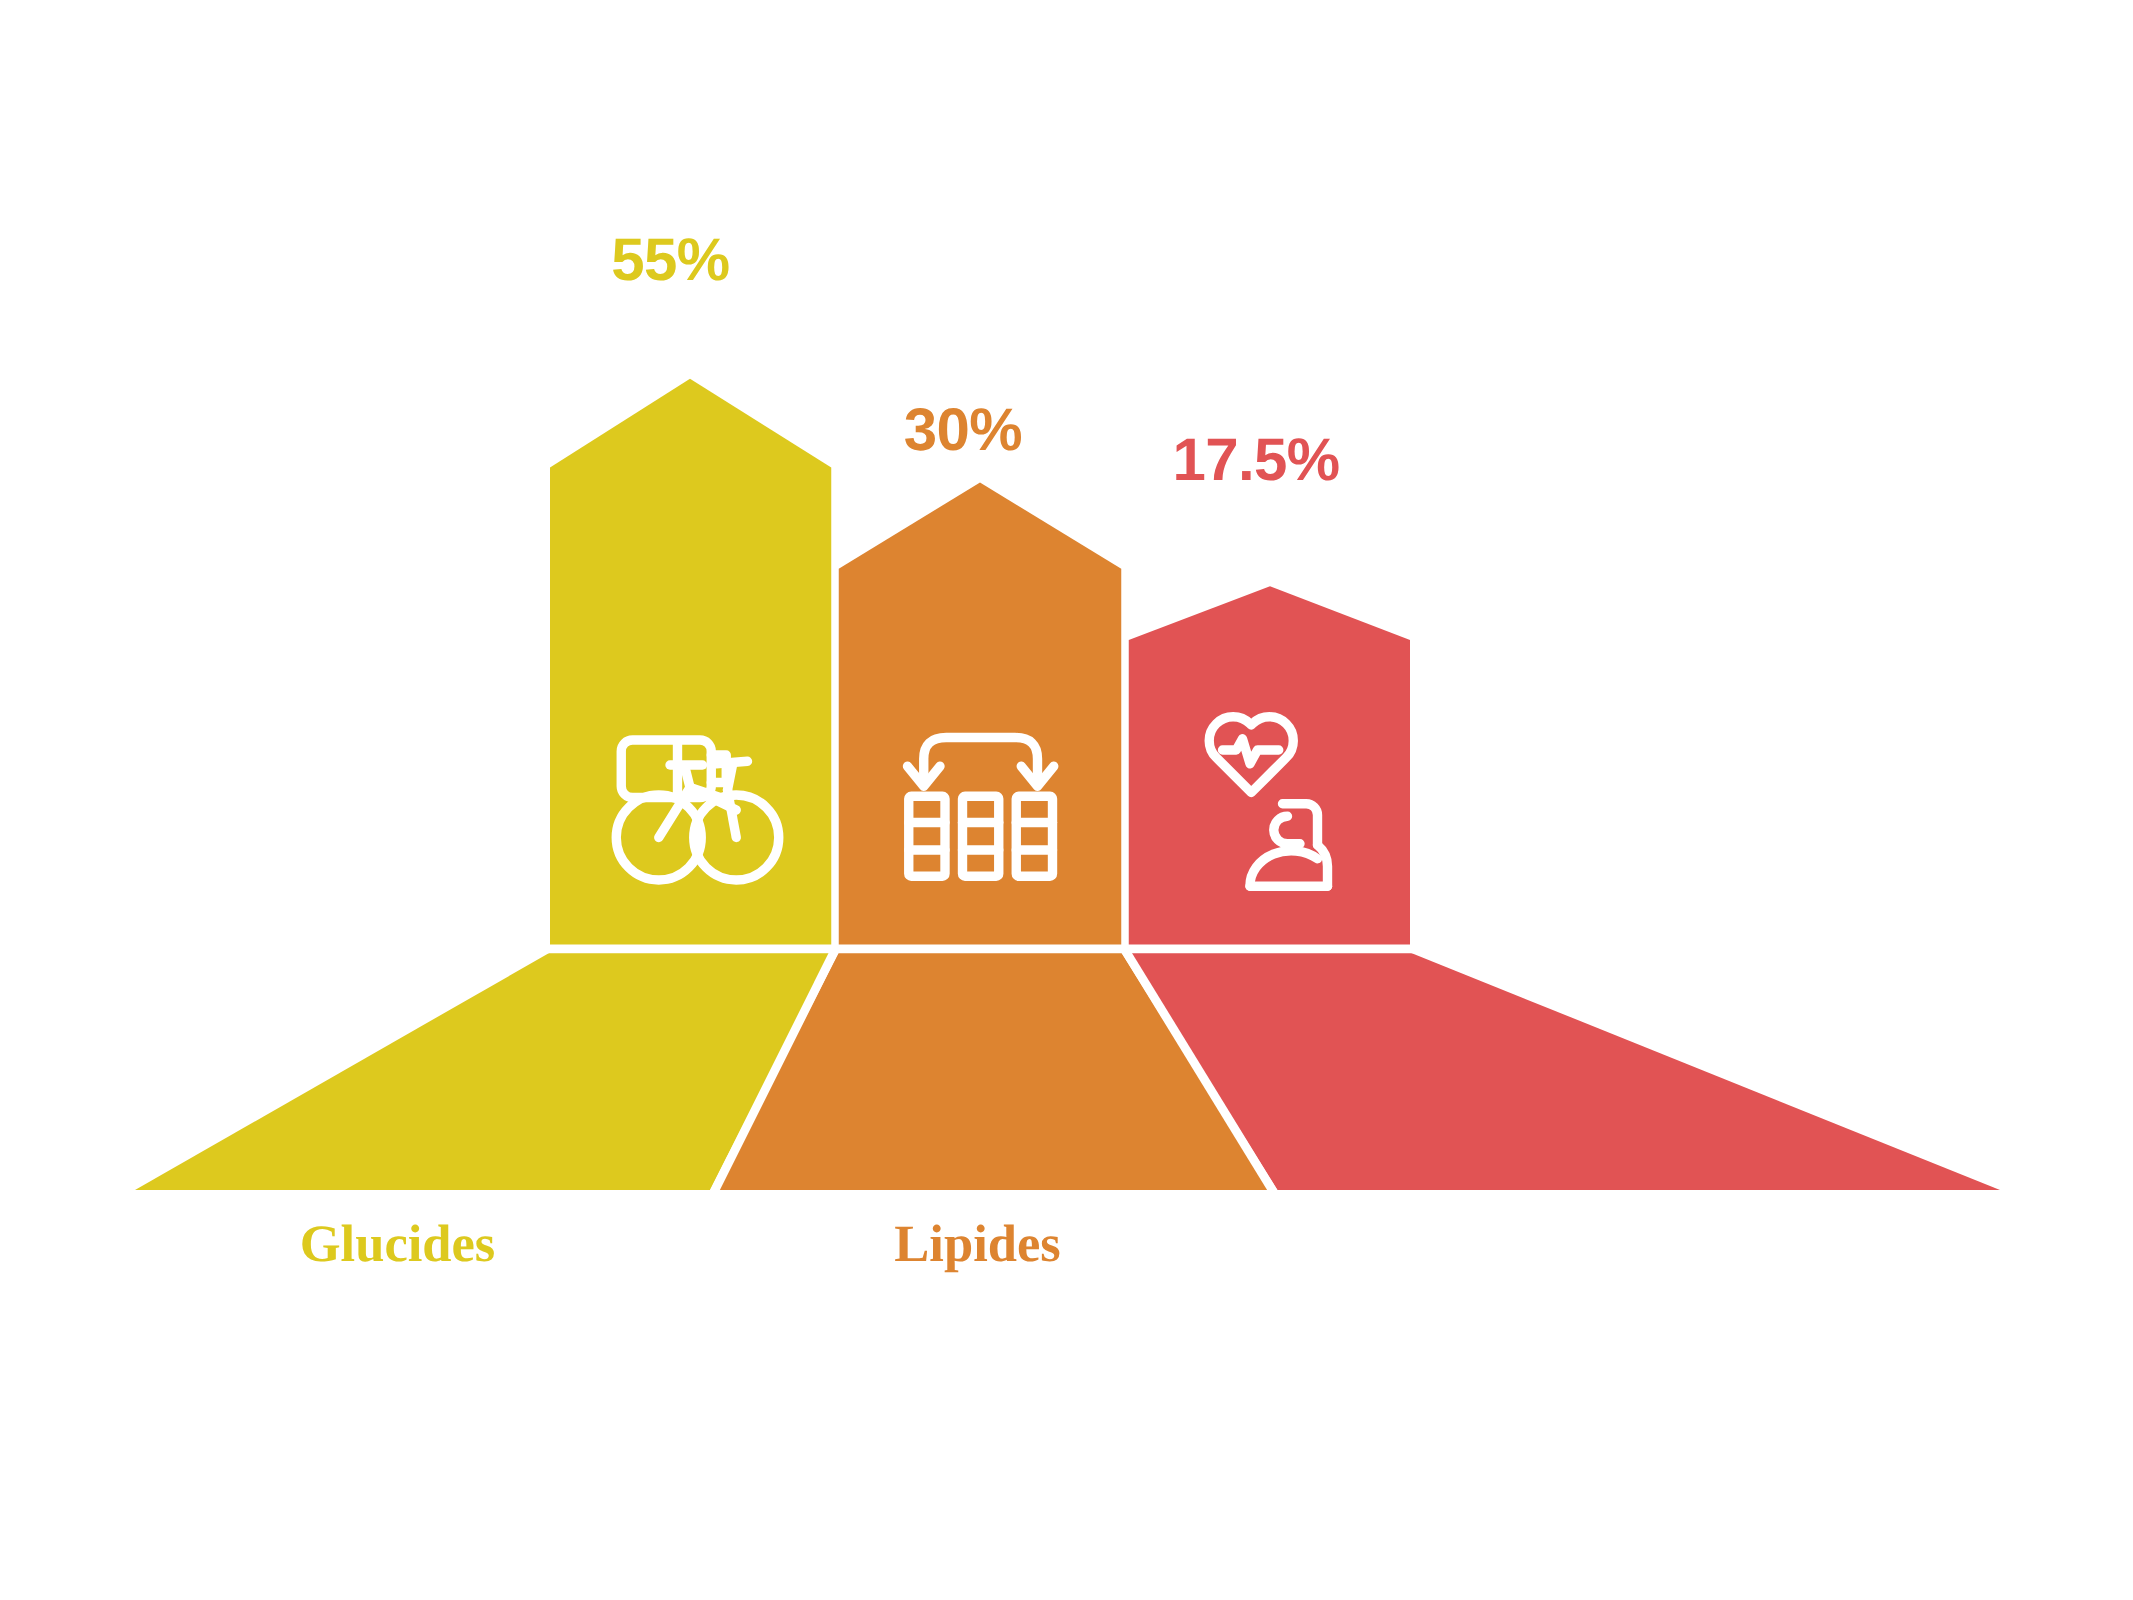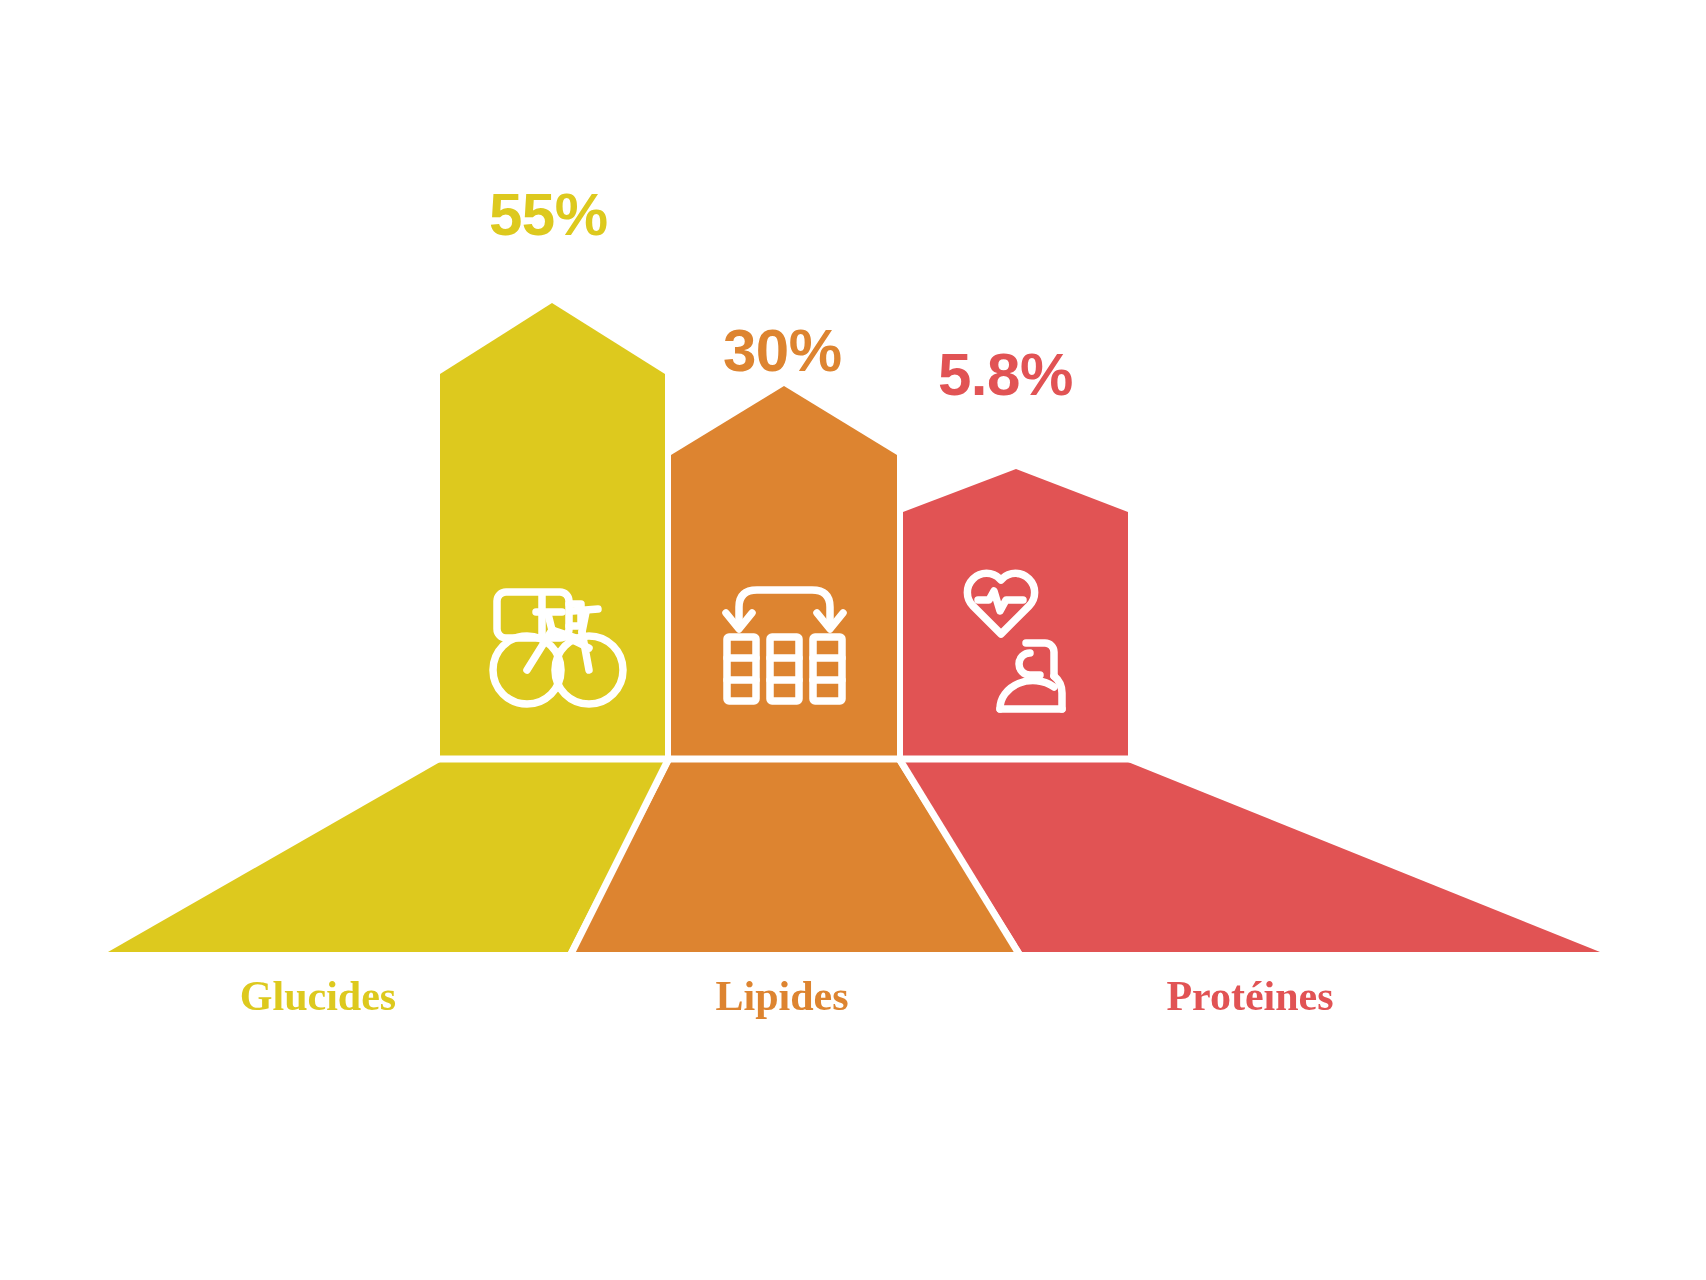--- a/index.html
+++ b/index.html
@@ -21,21 +21,21 @@
   #scene {
     position: absolute;
     inset: 0;
     width: 1706px;
     height: 1280px;
   }
   .val-label {
     position: absolute;
     font-family: "Liberation Sans", sans-serif;
     font-weight: bold;
-    font-size: 60px;
+    font-size: 48px;
     letter-spacing: -0.5px;
     line-height: 1;
     white-space: nowrap;
     user-select: none;
   }
   .cat-label {
     position: absolute;
     font-family: Liberation Serif, serif;
     font-weight: bold;
     font-size: 42px;
@@ -148,19 +148,18 @@
 
     <g>
       <line x1="668" y1="760" x2="571" y2="954" stroke="#FFFFFF" stroke-width="7"></line>
       <line x1="900" y1="760" x2="1019" y2="954" stroke="#FFFFFF" stroke-width="7"></line>
       <line x1="430" y1="759" x2="1138" y2="759" stroke="#FFFFFF" stroke-width="7"></line>
     </g>
   </svg>
 
   <div class="val-label" id="lbl-val-0" style="color:#DDC91E">55%</div>
   <div class="val-label" id="lbl-val-1" style="color:#DD8430">30%</div>
-  <div class="val-label" id="lbl-val-2" style="color:#E15354">5.8%</div>
+  <div class="val-label" id="lbl-val-2" style="color:#E15354">17.5%</div>
 
   <div class="cat-label" id="lbl-cat-0" style="color:#DDC91E">Glucides</div>
   <div class="cat-label" id="lbl-cat-1" style="color:#DD8430">Lipides</div>
-  <div class="cat-label" id="lbl-cat-2" style="color:#E15354">Protéines</div>
 
 </div>
 
 </body></html>

